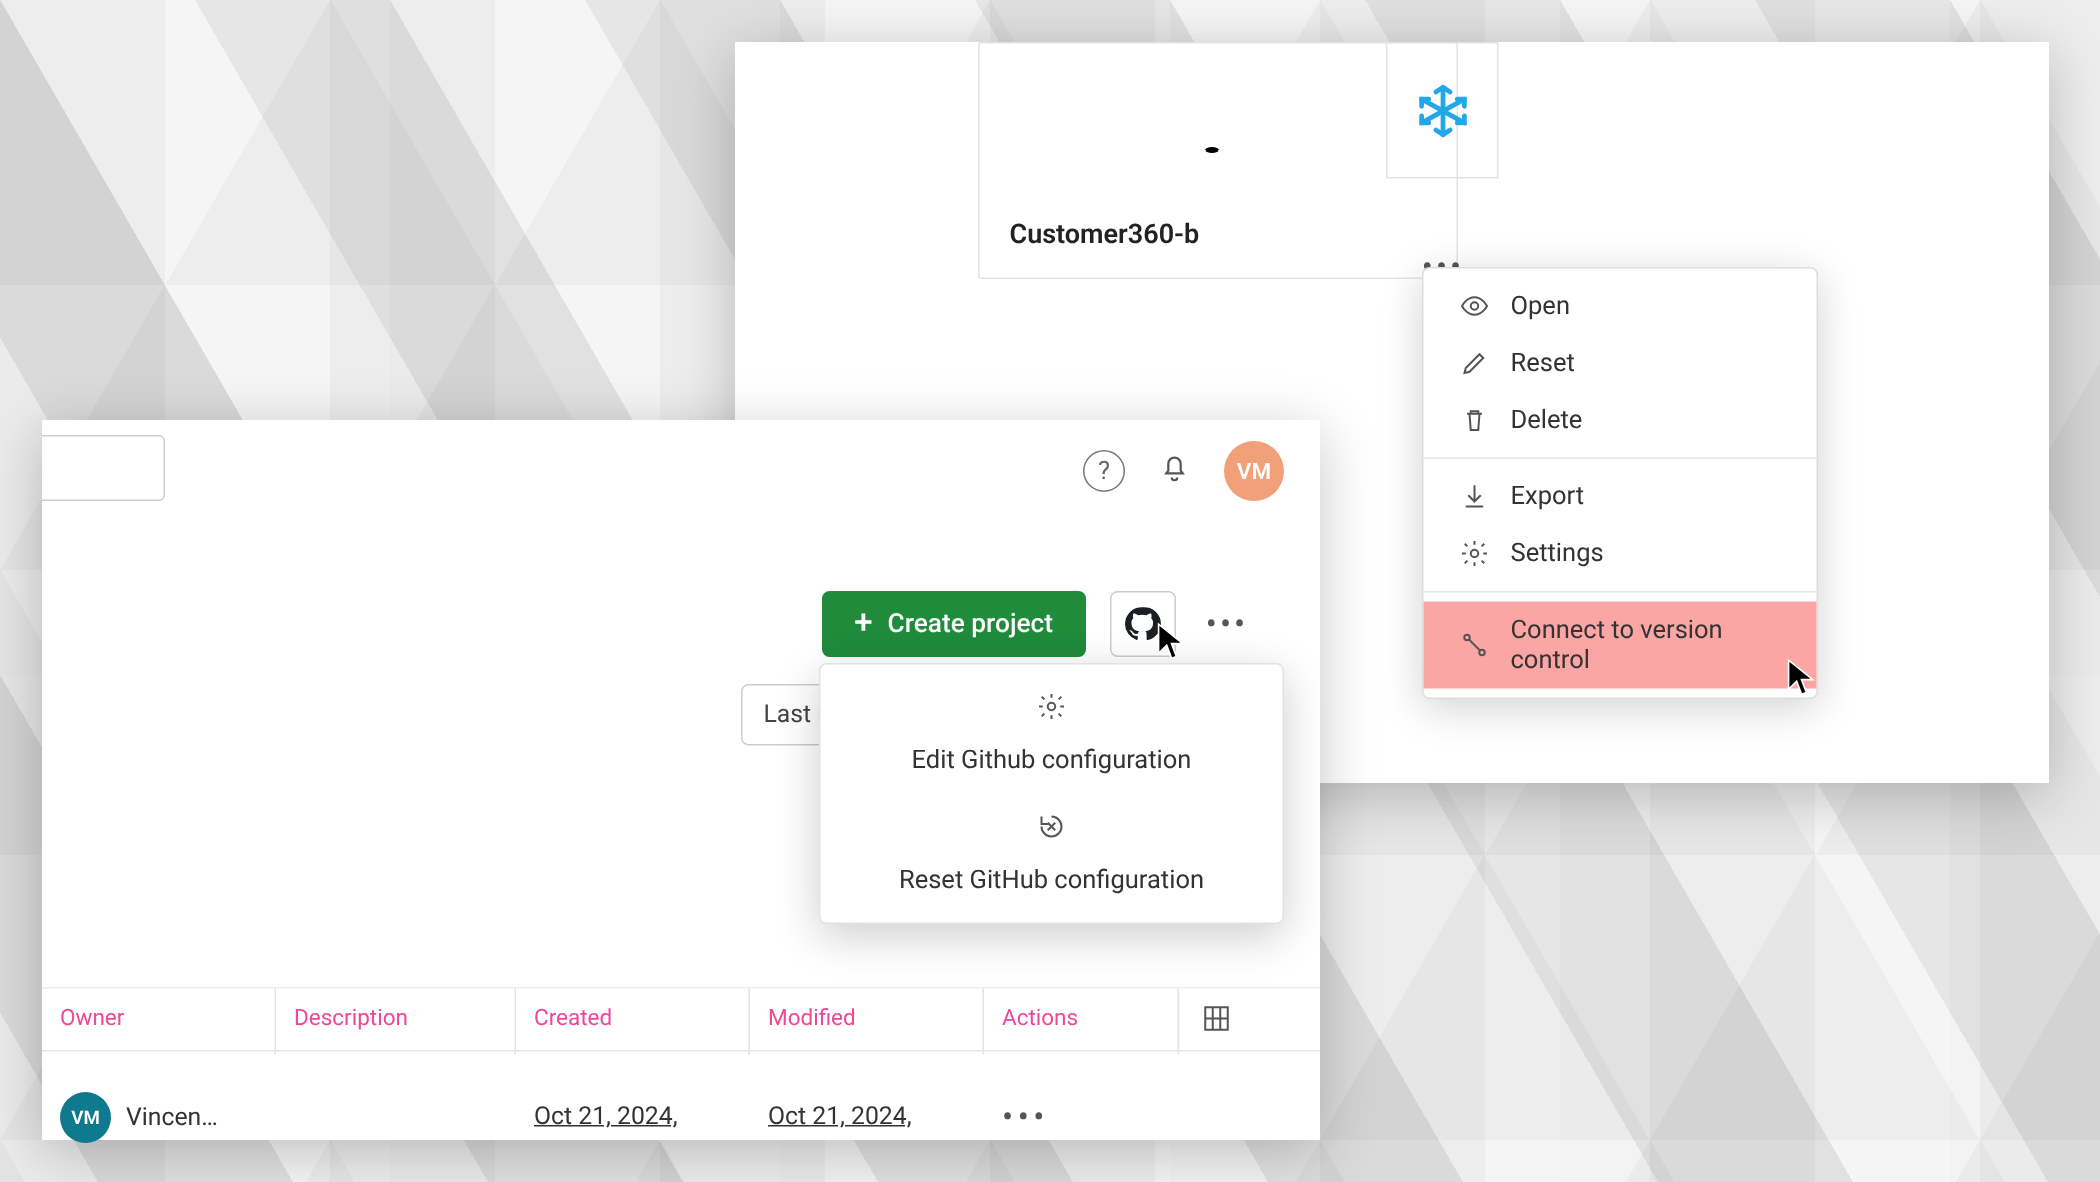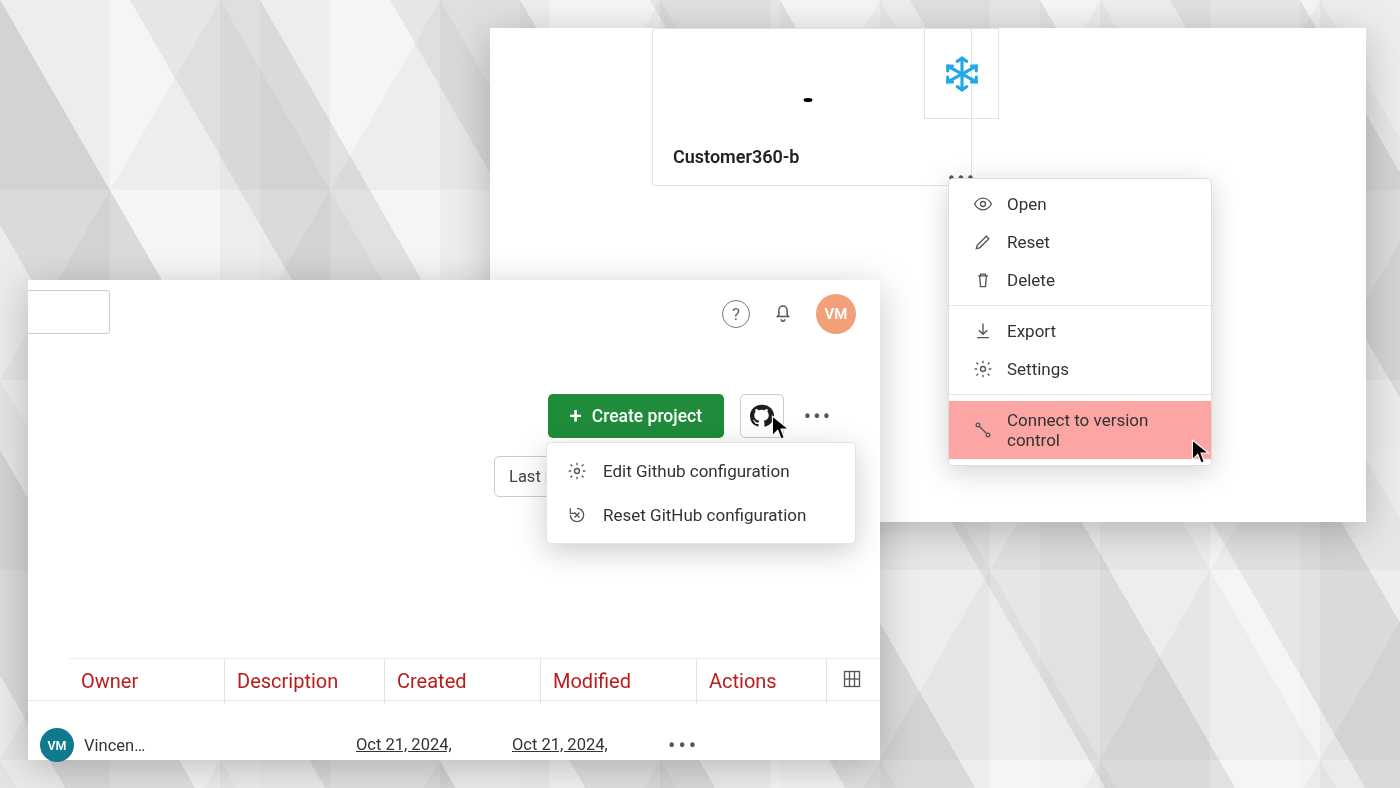--- a/index.html
+++ b/index.html
@@ -151,34 +151,33 @@
   }
   .gh-menu{
     position:absolute; top:162px; left:518px;
     width:310px;
     background:#fff;border:1px solid #e2e2e2;border-radius:5px;
     box-shadow:0 8px 30px rgba(0,0,0,.2);
     padding:6px 0;
   }
   .gh-menu .item{
     display:flex;align-items:center;gap:16px;
-    padding:12px 20px;font-size:17px;color:#333;cursor:pointer;
+    padding:12px 20px;font-size:17px;color:#333;cursor:pointer;flex-direction:column;
   }
   .cursor-bl{
     position:absolute; top:134px; left:742px; z-index:30;
   }
 
   .table-hdr{
     position:absolute; top:378px; left:0; right:0;
     display:flex;
     padding:0 0 12px 0;
-    color:#b91c1c;font-size:20px;
+    color:#ec4899;font-size:15px;
     border-top:1px solid #eee;
     padding-top:0;
-    margin-left:41px;
   }
   .table-hdr > div{padding:10px 12px;}
   .col-divider{border-right:1px solid #e3e3e3;}
   .col-owner{flex:0 0 156px;}
   .col-desc{flex:0 0 160px;}
   .col-created{flex:0 0 156px;}
   .col-modified{flex:0 0 156px;}
   .col-actions{flex:0 0 130px;}
   .col-grid{flex:0 0 50px;text-align:center;}
   .divider-row{

